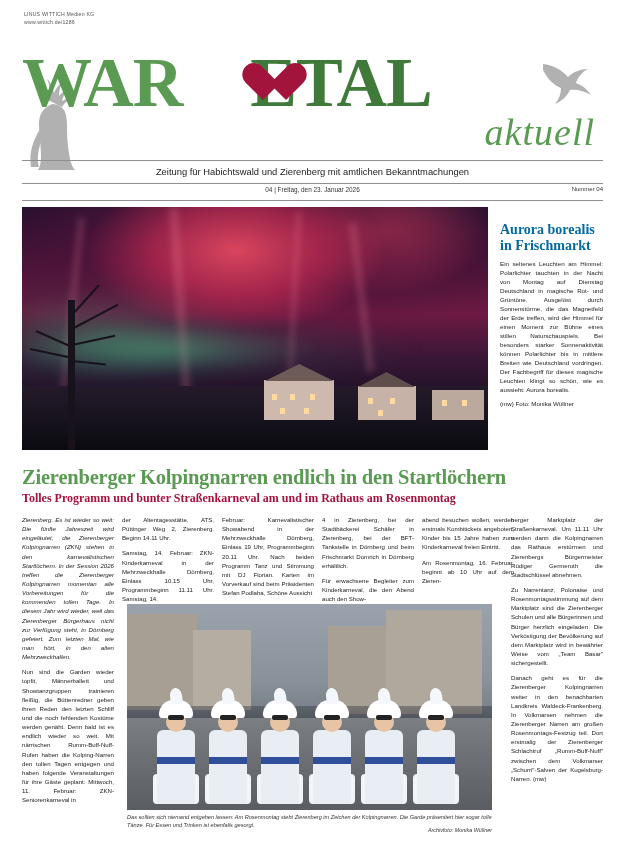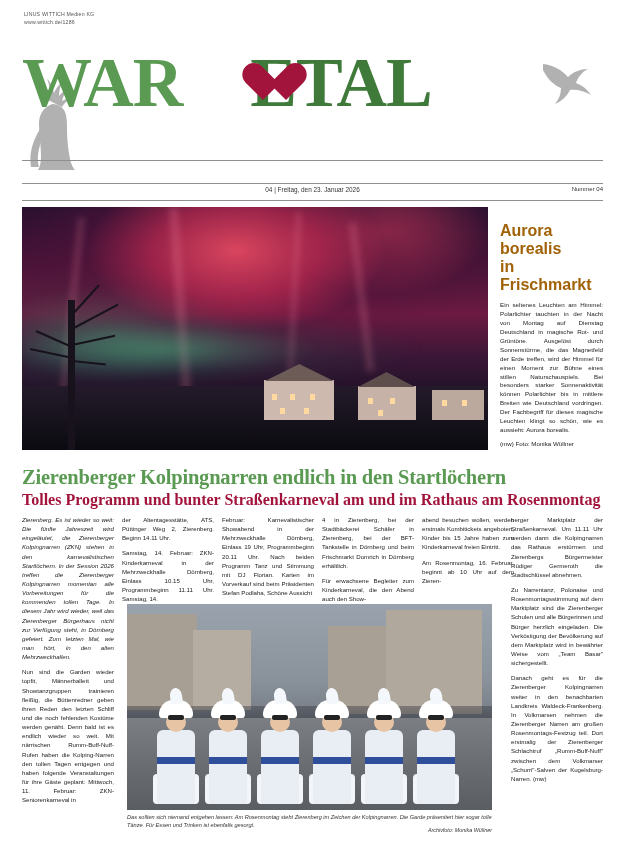--- a/index.html
+++ b/index.html
@@ -103,38 +103,38 @@
   .hero .h3{left:88%;width:52px;height:30px;background:#bba99d;}
   .hero .win{position:absolute;background:#ffd9a0;width:5px;height:6px;}
   .hero .trunk{position:absolute;left:46px;bottom:0;width:7px;height:150px;background:#17121c;}
   .hero .branch{position:absolute;background:#17121c;height:2px;transform-origin:0 50%;}
 
   
   .side{
     position:absolute;left:500px;top:222px;width:103px;
   }
   .side-title{
-    font-family:Liberation Sans, sans-serif;
-    font-weight:700;font-size:16px;color:#a16207;line-height:1.12;
+    font-family:Liberation Serif, serif;
+    font-weight:700;font-size:14px;color:#0369a1;line-height:1.12;
     margin-bottom:7px;
   }
   .side-body{
     font-size:6.2px;line-height:1.45;text-align:justify;color:#1c1c1c;
   }
 
   
   .headline{
     position:absolute;left:22px;top:466px;width:581px;
     font-family:"Liberation Serif", serif;
     font-weight:700;font-size:20.5px;color:#5a9a52;letter-spacing:-.2px;
   }
   .subhead{
     position:absolute;left:22px;top:491px;width:581px;
     font-family:"Liberation Serif", serif;
-    font-weight:700;font-size:16px;color:#a3143c;
+    font-weight:700;font-size:12px;color:#a3143c;
   }
 
   
   .cols{
     position:absolute;left:22px;top:515px;width:581px;height:320px;
   }
   .col{
     position:absolute;top:0;width:92px;
     font-size:6.1px;line-height:1.5;text-align:justify;color:#1c1c1c;
   }
@@ -210,23 +210,25 @@
       <g fill="#9a9a9a" opacity="0.9">
         <path d="M8 6c10 1 19 6 25 13 5-5 12-8 20-8-6 3-10 8-12 14 6 2 11 6 15 12-7-4-14-6-21-5-3 6-8 11-15 14 4-5 6-10 6-16-8-3-14-10-18-18z"></path>
         <path d="M33 22c2 0 4 2 4 4s-2 4-4 4-4-2-4-4 2-4 4-4z" fill="#fff" opacity=".0"></path>
       </g>
     </svg>
 
     <div class="logo-word">
       <span>WAR</span><span style="opacity:0">__</span><span class="dark">ETAL</span>
     </div>
     <div class="heart"></div>
+    <div class="aktuell">aktuell</div>
   </div>
 
   <div class="rule r1"></div>
+  <div class="subtitle">Zeitung für Habichtswald und Zierenberg mit amtlichen Bekanntmachungen</div>
   <div class="rule r2"></div>
   <div class="issue-line">04 | Freitag, den 23. Januar 2026</div>
   <div class="issue-right">Nummer 04</div>
   <div class="rule r3"></div>
 
   <div class="hero">
     <div class="sky"></div>
     <div class="streak s1"></div>
     <div class="streak s2"></div>
     <div class="streak s3"></div>

